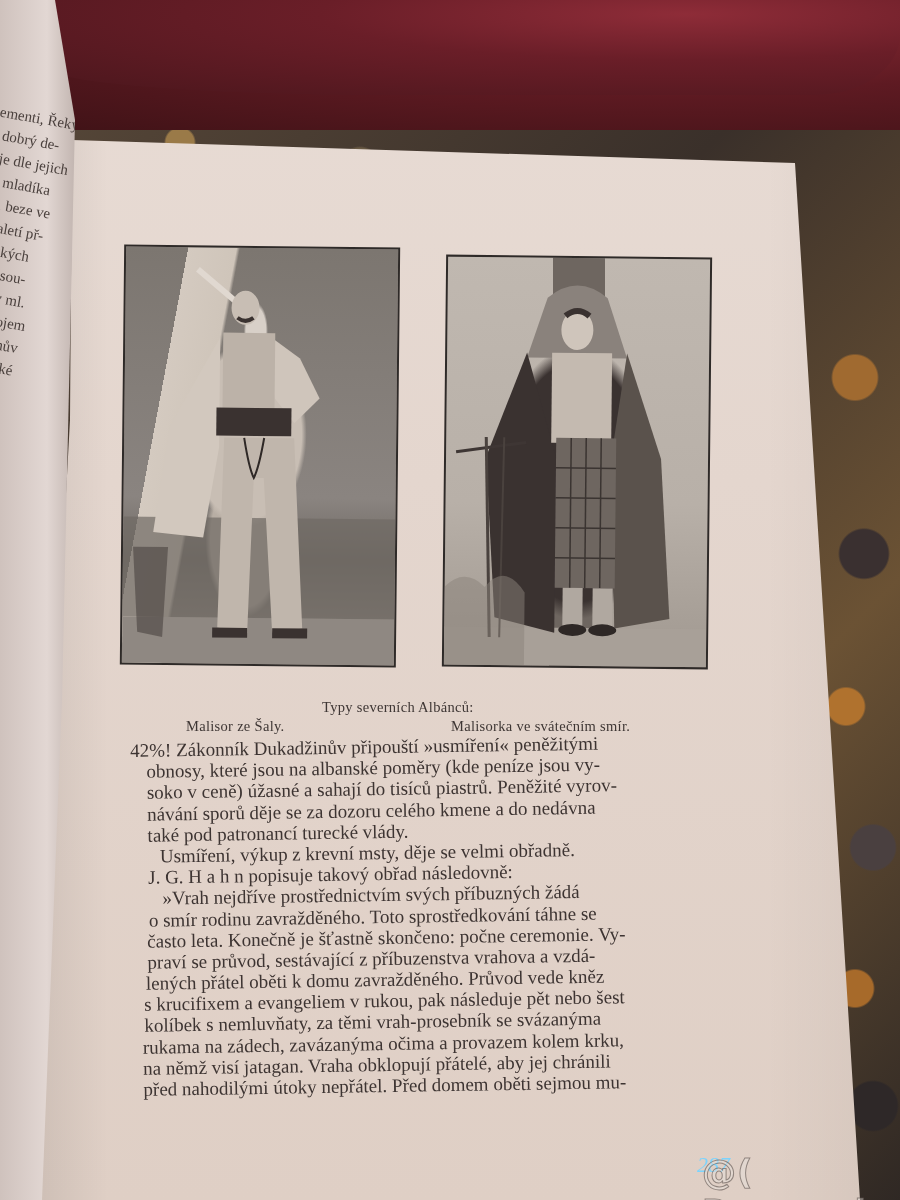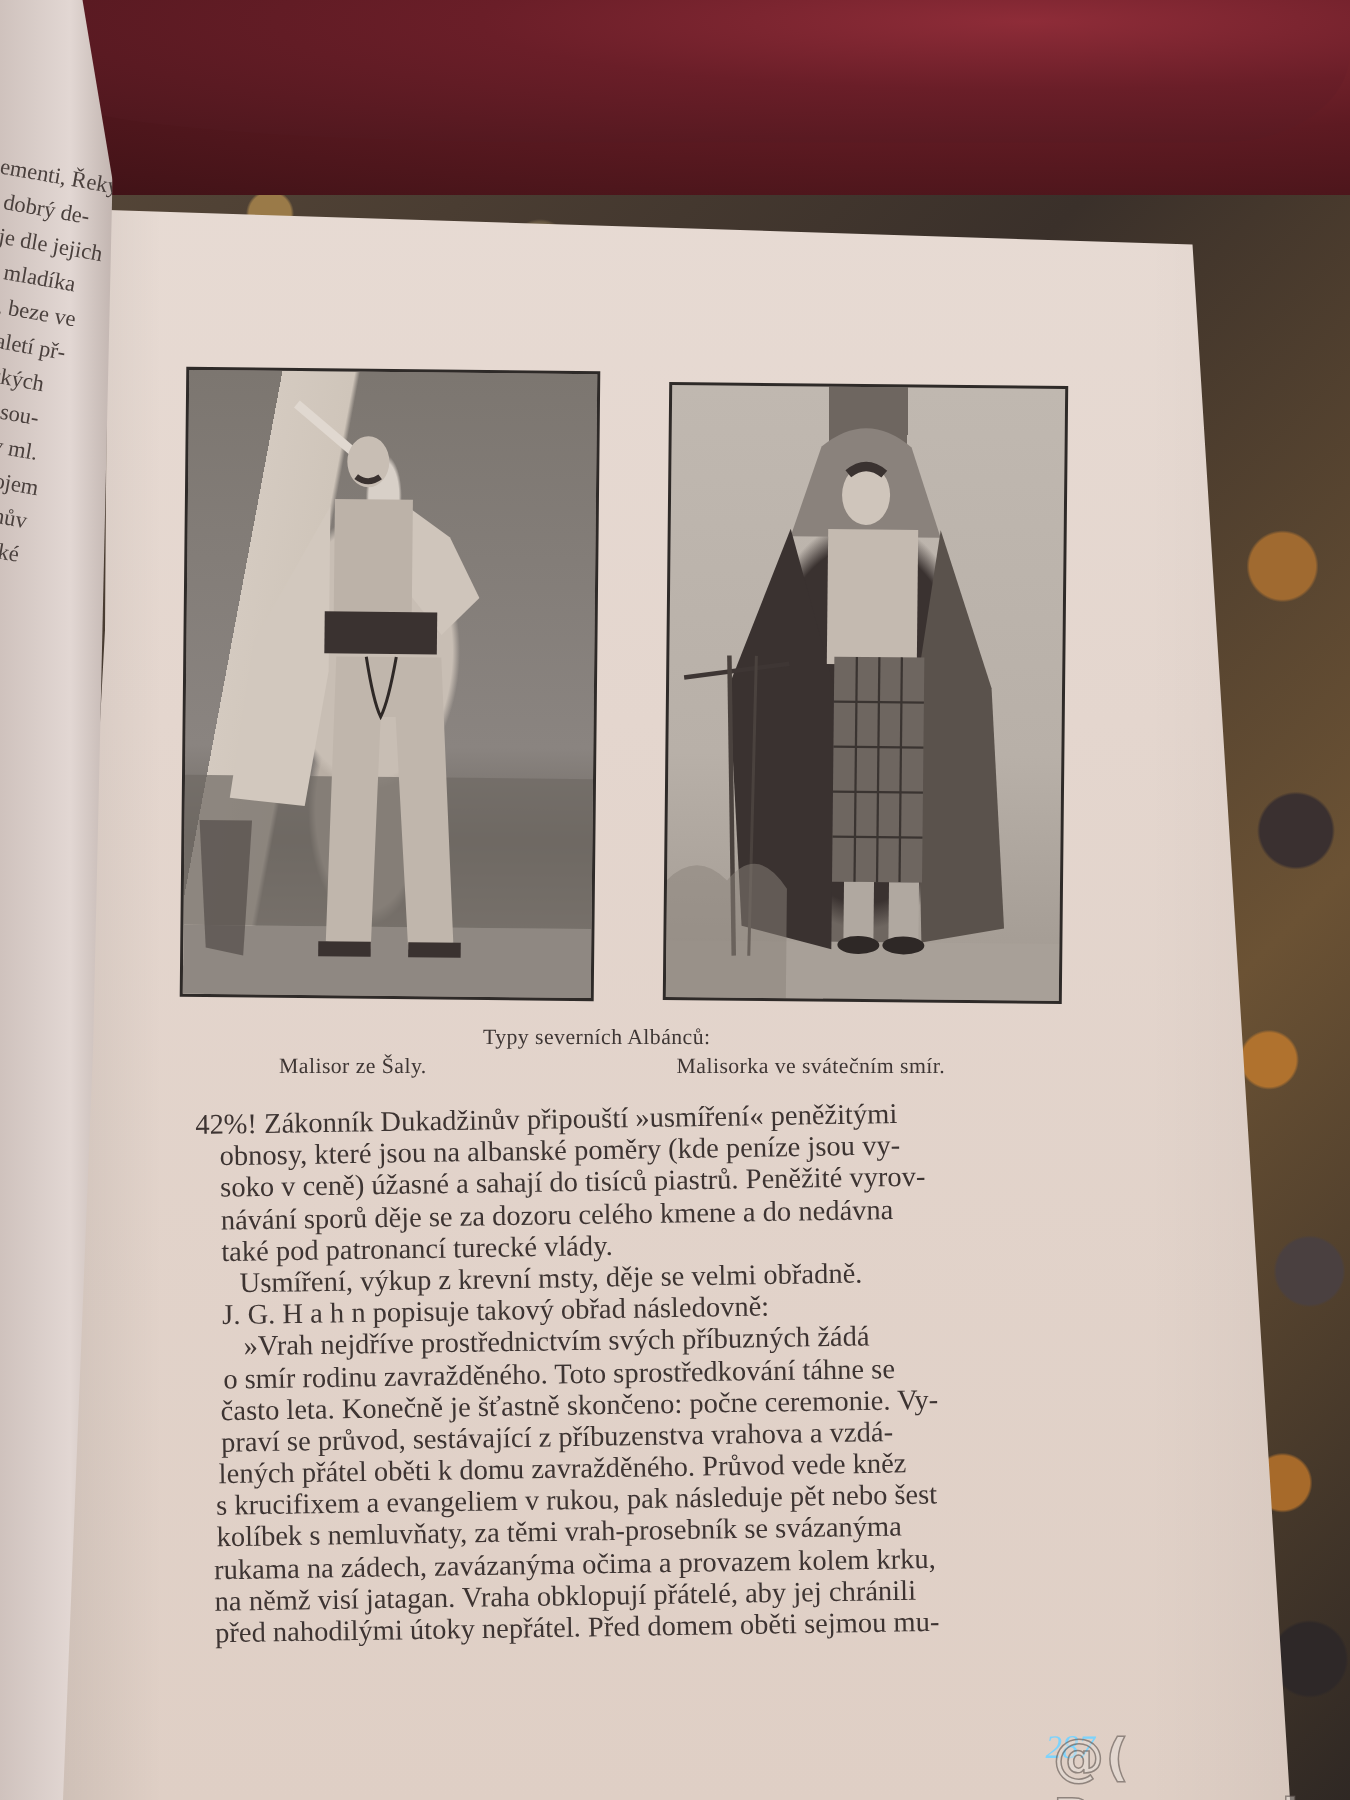--- a/index.html
+++ b/index.html
@@ -83,20 +83,21 @@
       radial-gradient(ellipse at 50% 18%, #cfc5bb 0 12px, transparent 14px),
       radial-gradient(ellipse at 50% 55%, #3a3230 0 70px, transparent 80px),
       linear-gradient(90deg, transparent 40%, #6e6660 40%, #6e6660 60%, transparent 60%),
       linear-gradient(180deg, #c0b8b0 0%, #b8b0a8 60%, #a09890 100%);
   }
   .photo svg { position: absolute; left: 0; top: 0; width: 100%; height: 100%; }
   
   .caption {
     position: absolute; font-size: 14.5px; color: #3e3634; letter-spacing: 0.3px;
     font-family: "Liberation Serif", serif;
+    margin-top: 15px;
   }
   .caption-title { left: 322px; top: 684px; }
   .caption-left { left: 186px; top: 703px; }
   .caption-right { left: 451px; top: 703px; }
   
   .body-text {
     position: absolute; left: 130px; top: 740px; width: 650px;
     font-size: 19px; line-height: 21.2px; color: #3d3432;
     transform: rotate(-0.9deg); transform-origin: 0 0;
   }

